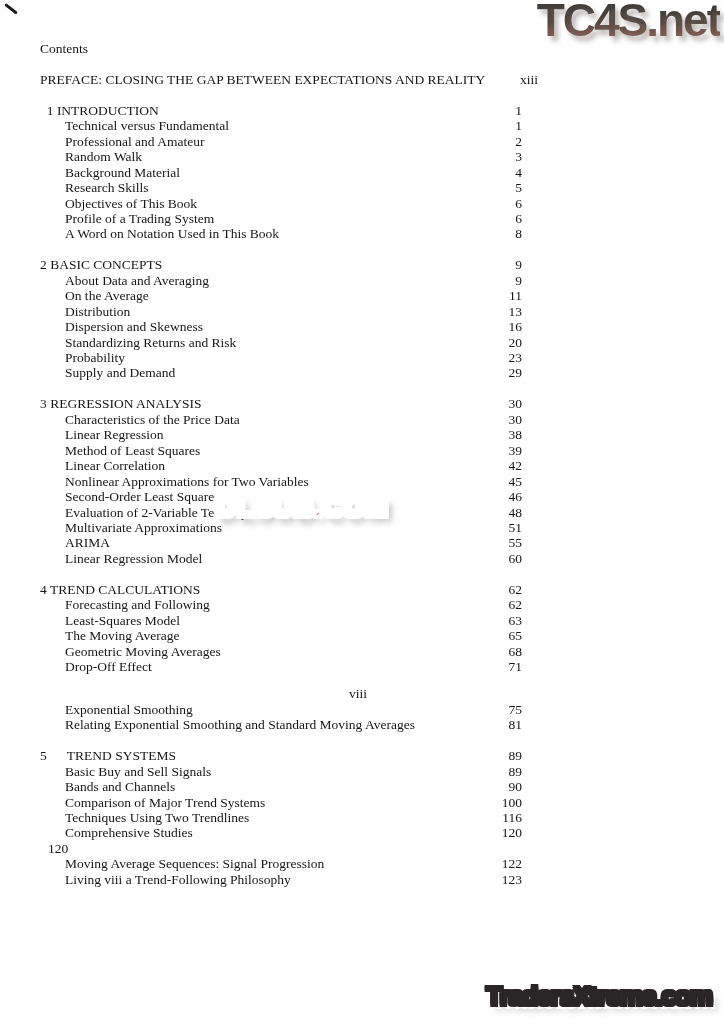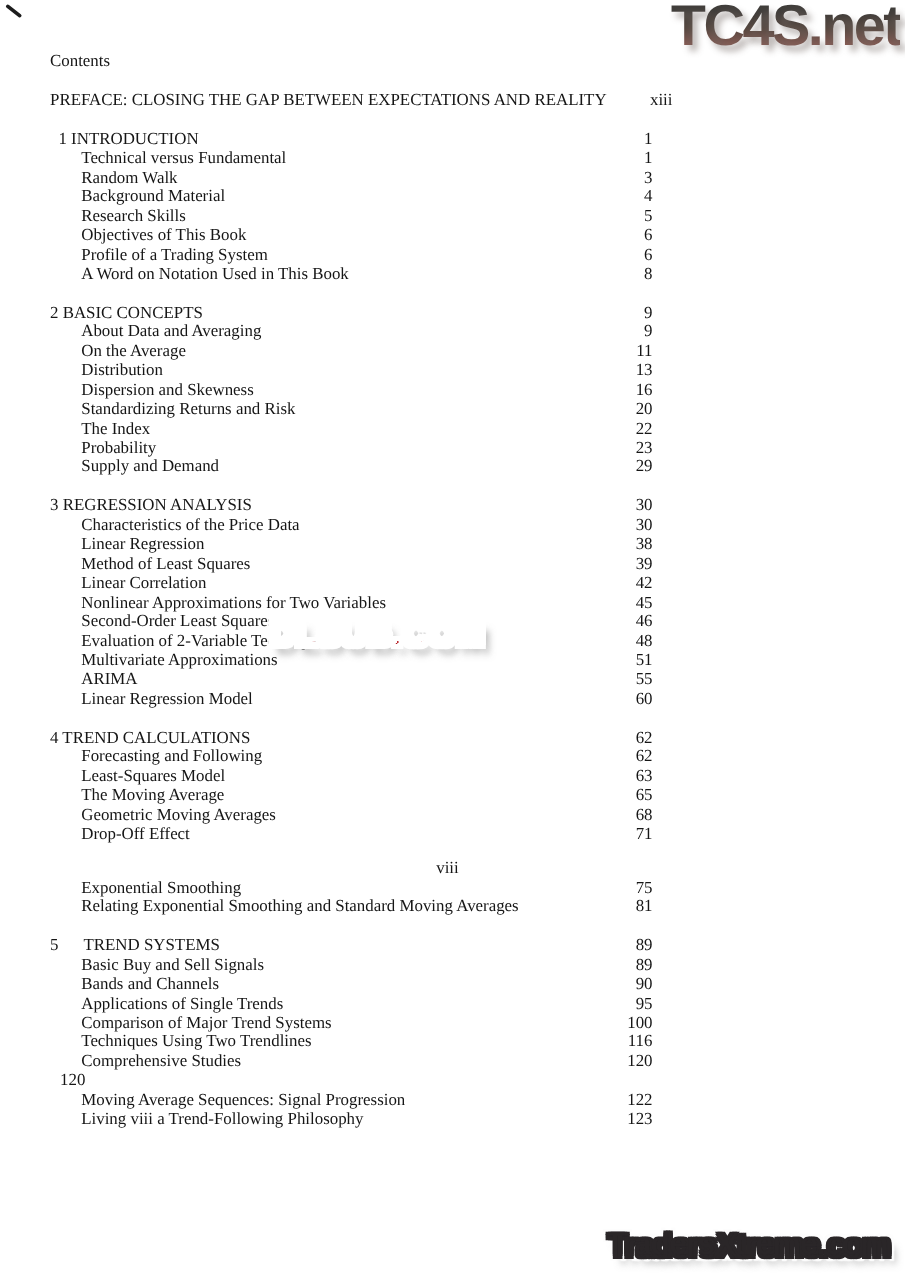--- a/index.html
+++ b/index.html
@@ -120,20 +120,24 @@
   </div>
       <div class="row chapter">
     <span class="t">  1 INTRODUCTION</span>
     <span class="p">1</span>
   </div>
       <div class="row item">
     <span class="t">Technical versus Fundamental</span>
     <span class="p">1</span>
   </div>
       <div class="row item">
+    <span class="t">Professional and Amateur</span>
+    <span class="p">2</span>
+  </div>
+      <div class="row item">
     <span class="t">Random Walk</span>
     <span class="p">3</span>
   </div>
       <div class="row item">
     <span class="t">Background Material</span>
     <span class="p">4</span>
   </div>
       <div class="row item">
     <span class="t">Research Skills</span>
     <span class="p">5</span>
@@ -168,24 +172,20 @@
   </div>
       <div class="row item">
     <span class="t">Dispersion and Skewness</span>
     <span class="p">16</span>
   </div>
       <div class="row item">
     <span class="t">Standardizing Returns and Risk</span>
     <span class="p">20</span>
   </div>
       <div class="row item">
-    <span class="t">The Index</span>
-    <span class="p">22</span>
-  </div>
-      <div class="row item">
     <span class="t">Probability</span>
     <span class="p">23</span>
   </div>
       <div class="row item">
     <span class="t">Supply and Demand</span>
     <span class="p">29</span>
   </div>
       <div class="row chapter">
     <span class="t">3 REGRESSION ANALYSIS</span>
     <span class="p">30</span>
@@ -272,24 +272,20 @@
   </div>
       <div class="row item">
     <span class="t">Basic Buy and Sell Signals</span>
     <span class="p">89</span>
   </div>
       <div class="row item">
     <span class="t">Bands and Channels</span>
     <span class="p">90</span>
   </div>
       <div class="row item">
-    <span class="t">Applications of Single Trends</span>
-    <span class="p">95</span>
-  </div>
-      <div class="row item">
     <span class="t">Comparison of Major Trend Systems</span>
     <span class="p">100</span>
   </div>
       <div class="row item">
     <span class="t">Techniques Using Two Trendlines</span>
     <span class="p">116</span>
   </div>
       <div class="row item">
     <span class="t">Comprehensive Studies</span>
     <span class="p">120</span>

